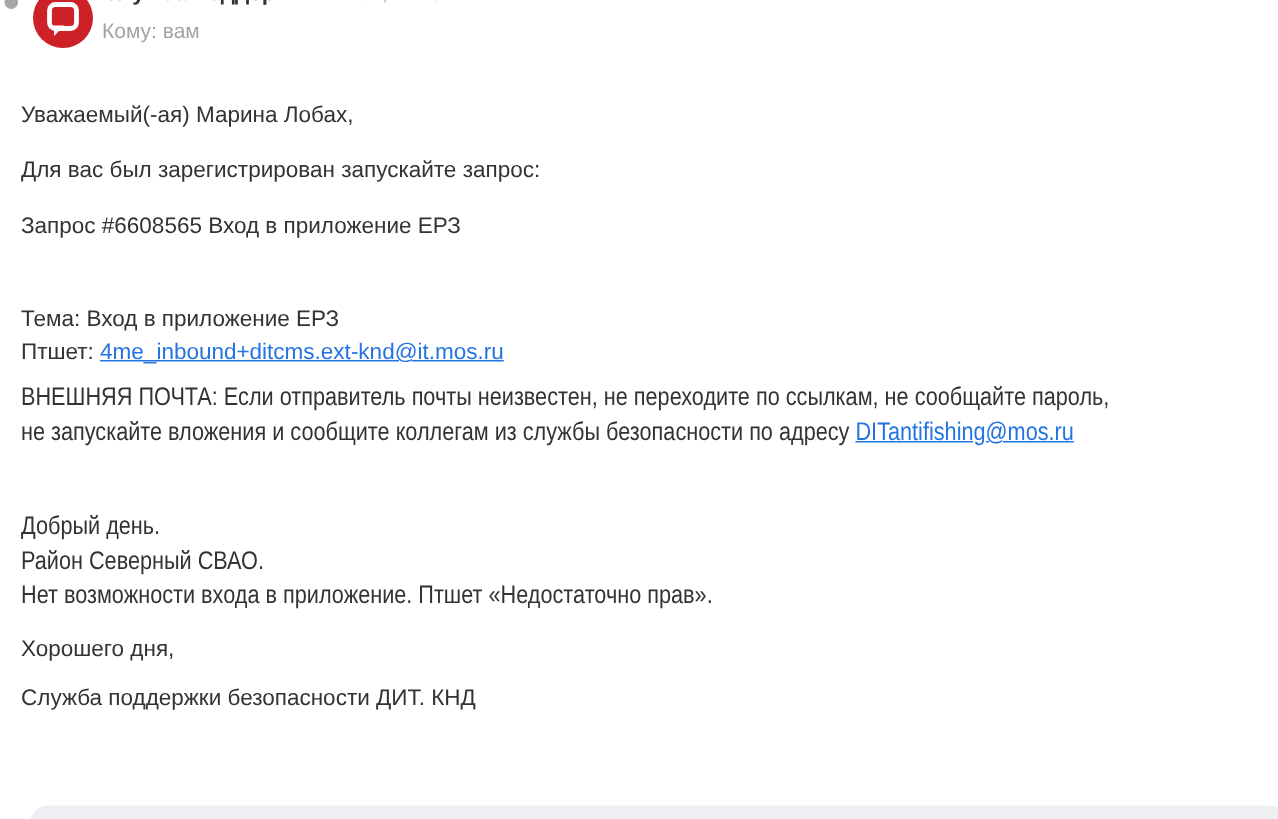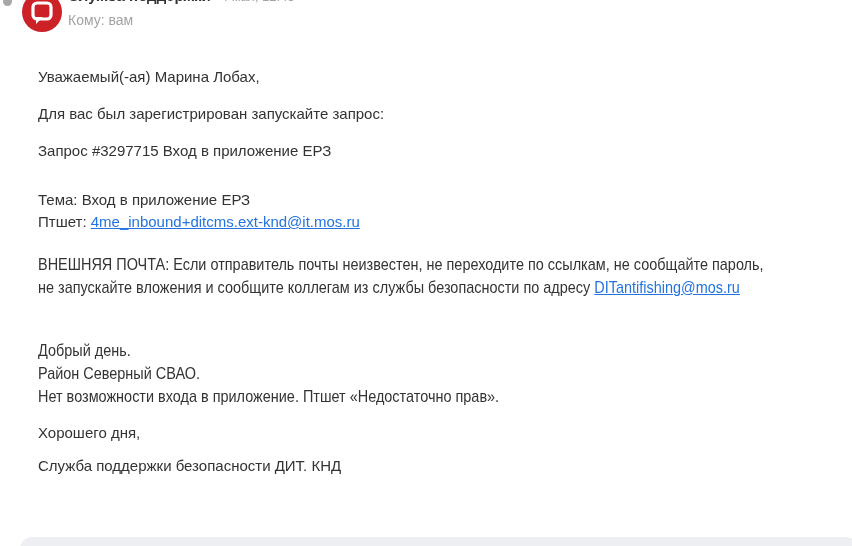--- a/index.html
+++ b/index.html
@@ -48,21 +48,20 @@
   .to-row{
     position:absolute;left:68px;top:12px;
     font-size:14px;color:var(--muted);
     cursor:pointer;
   }
   
   .para{
     position:absolute;left:14px;
     font-size:15px;line-height:22px;color:var(--body-text);
     white-space:nowrap;
-    margin-left:24px;
   }
   .narrow-line{
     font-size:17px;line-height:23px;color:var(--body-text);
     transform:scaleX(0.85);transform-origin:0 50%;
     white-space:nowrap;
   }
   a.mail-link, .mail-link{
     color:var(--link);text-decoration:underline;cursor:pointer;
   }
   
@@ -91,23 +90,23 @@
 
   <div class="sender-row">
     <span class="sender-name">Служба поддержки</span>
     <span class="sender-date">4 мая, 12:45</span>
   </div>
 
   <div class="to-row">Кому: вам</div>
 
   <div class="para" style="top:66px">Уважаемый(-ая) Марина Лобах,</div>
   <div class="para" style="top:103px">Для вас был зарегистрирован запускайте запрос:</div>
-  <div class="para" style="top:140px">Запрос #3297715 Вход в приложение ЕРЗ</div>
+  <div class="para" style="top:140px">Запрос #6608565 Вход в приложение ЕРЗ</div>
 
-  <div class="para" style="top:189px">
+  <div class="para" style="top:202px">
     <div>Тема: Вход в приложение ЕРЗ</div>
     <div>
       <span>Птшет: </span><a class="mail-link">4me_inbound+ditcms.ext-knd@it.mos.ru</a>
     </div>
   </div>
 
   <div class="para" style="top:253px">
     <div class="narrow-line">ВНЕШНЯЯ ПОЧТА: Если отправитель почты неизвестен, не переходите по ссылкам, не сообщайте пароль,</div>
     <div class="narrow-line">
       <span>не запускайте вложения и сообщите коллегам из службы безопасности по адресу </span><a class="mail-link">DITantifishing@mos.ru</a>

